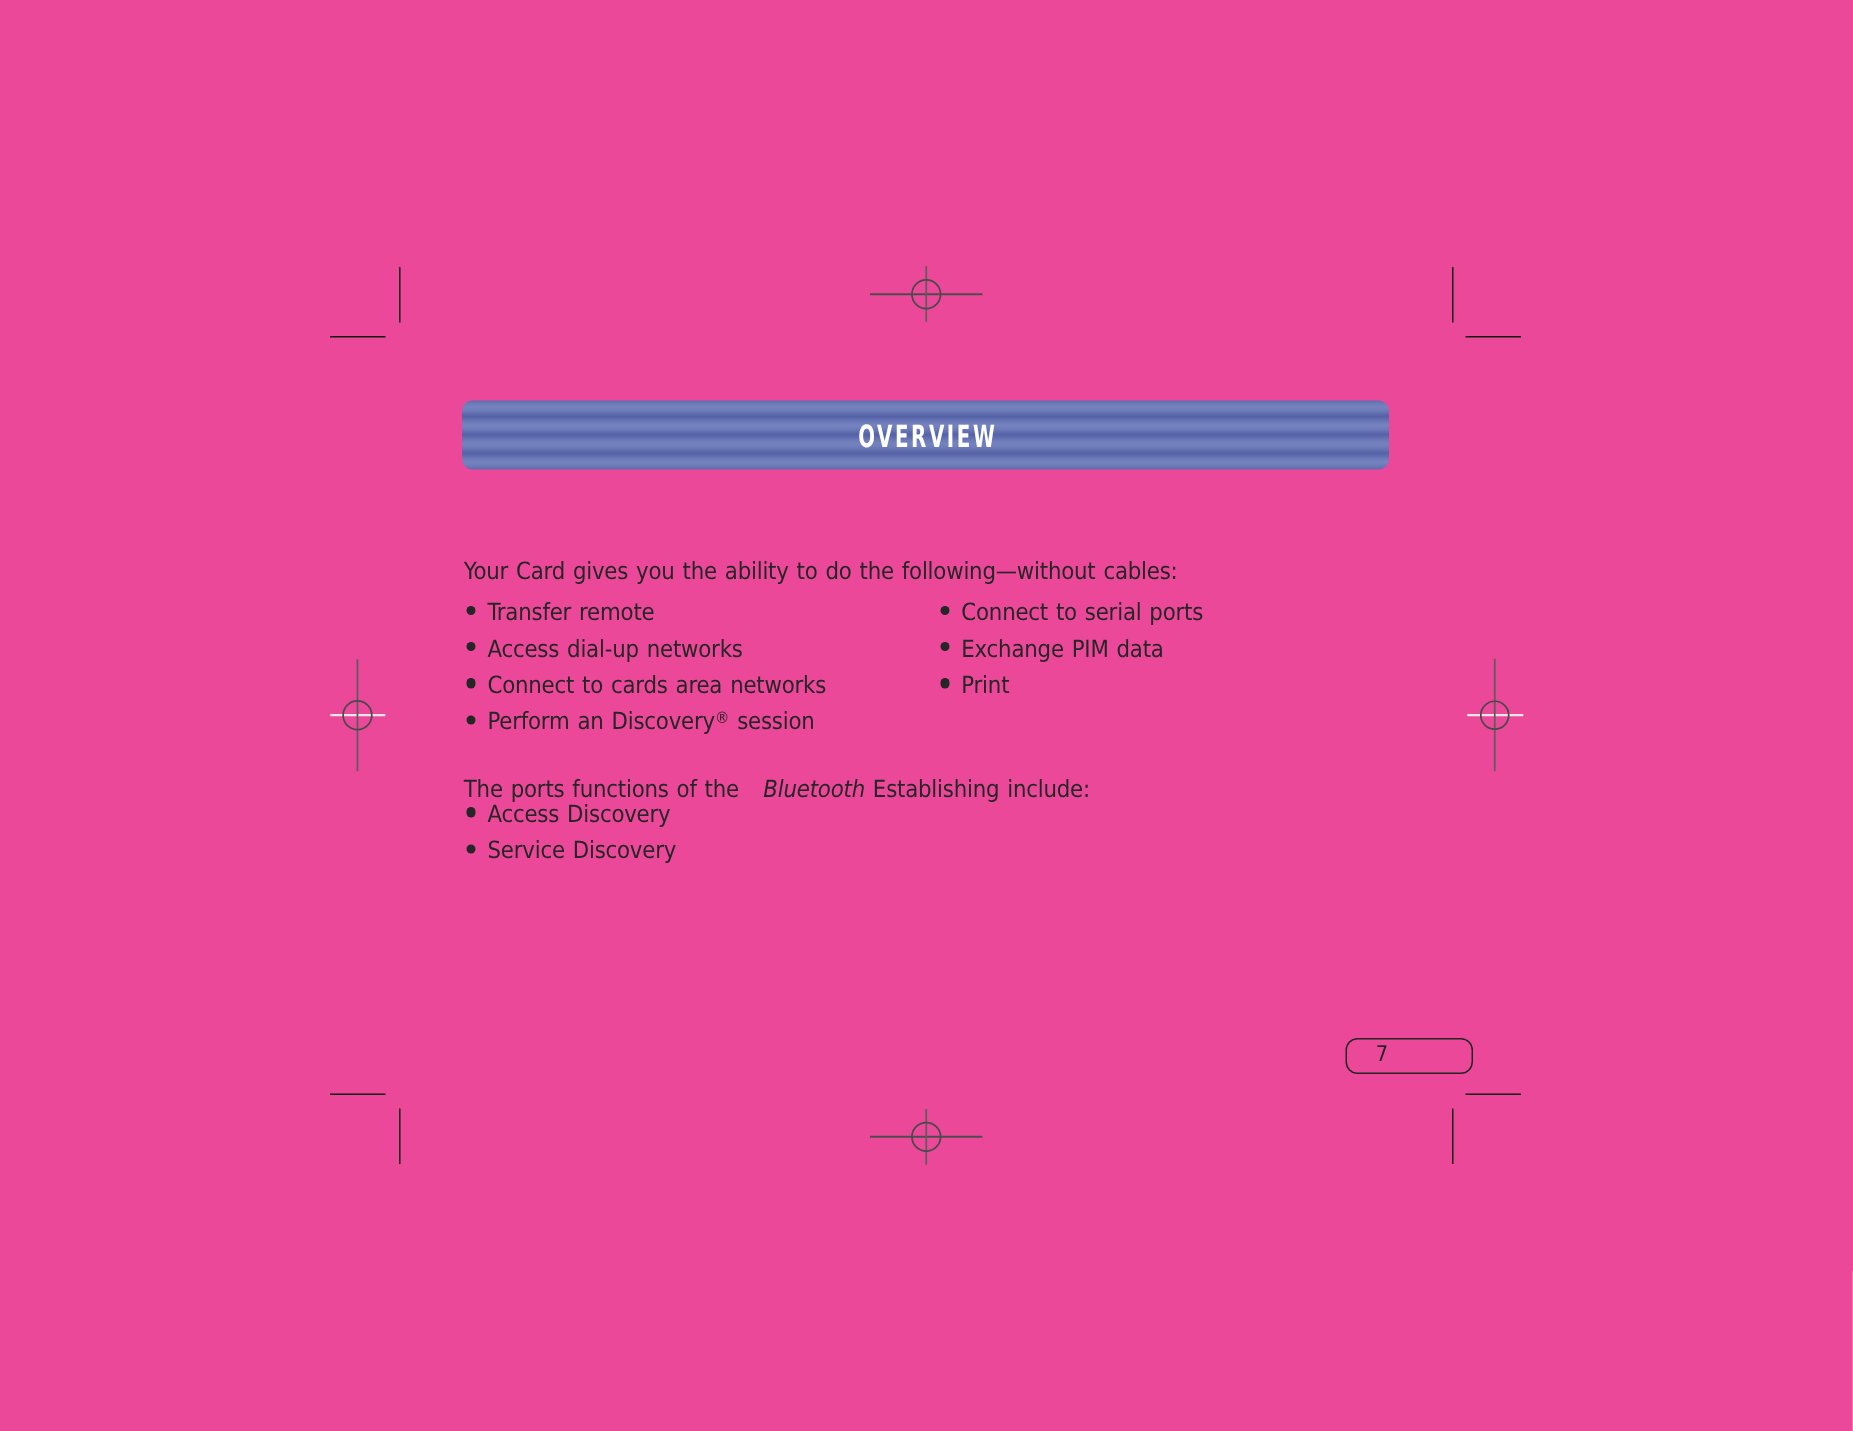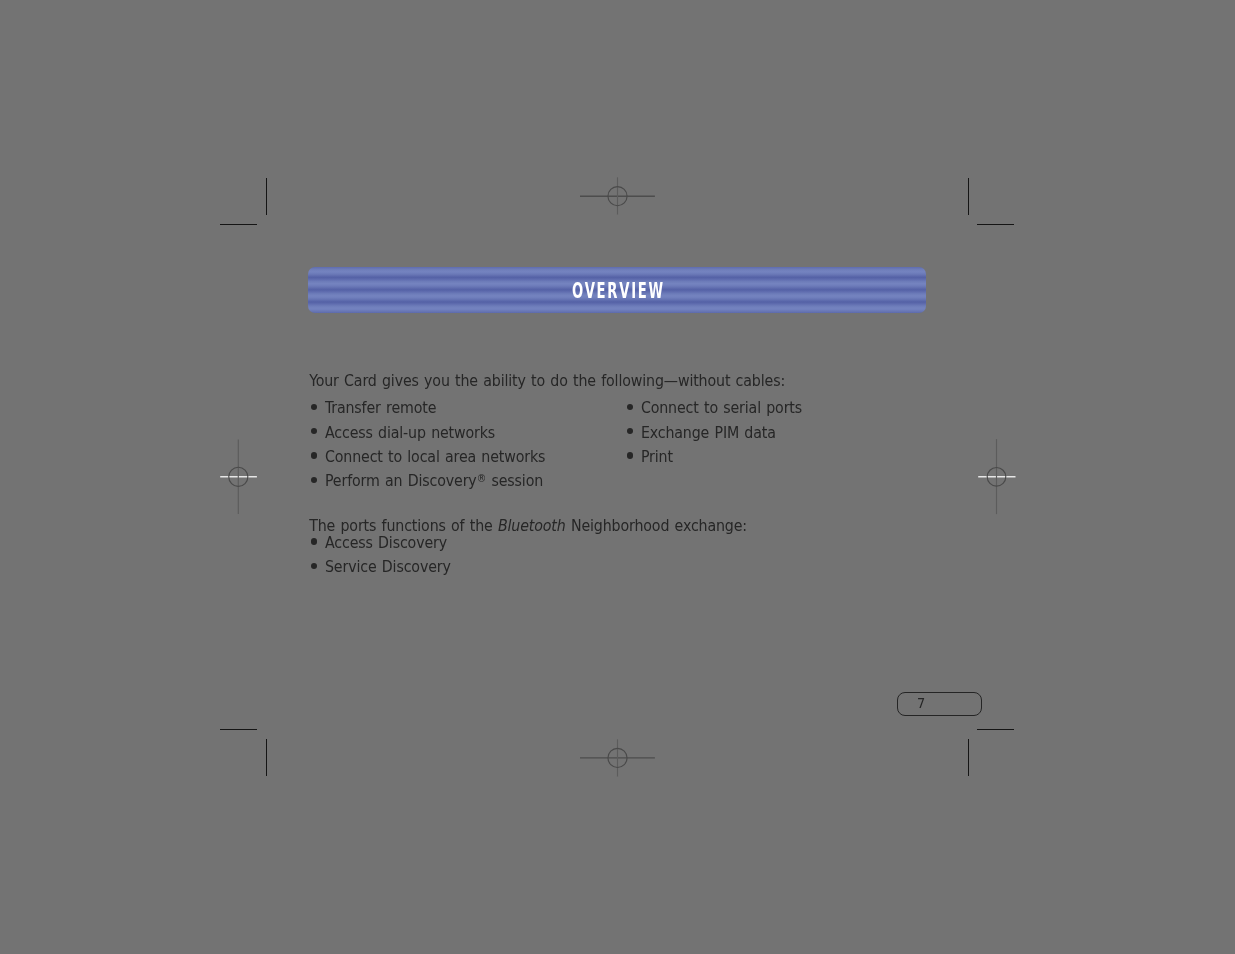--- a/index.html
+++ b/index.html
@@ -1,19 +1,19 @@
 <!DOCTYPE html>
 <html><head>
 <meta charset="utf-8">
 <title>Overview</title>
 <style>
   html,body{margin:0;padding:0;}
   body{width:1235px;height:954px;background:#ffffff;overflow:hidden;
        font-family:"DejaVu Sans Condensed","DejaVu Sans",sans-serif;}
-  .page{position:absolute;left:0;top:0;width:1235px;height:954px;background:#737373;}
+  .page{position:absolute;left:0;top:0;width:1235px;height:954px;background:#ec4899;}
 
   
   .cmark{position:absolute;background:#151515;}
   svg.reg{position:absolute;overflow:visible;}
 
   
   .banner{position:absolute;left:308.2px;top:266.6px;width:618.3px;height:46.1px;
           border-radius:7px;overflow:hidden;}
   .banner-stripes{position:absolute;left:0;top:-8.0px;right:0;bottom:-12.0px;
       background:repeating-linear-gradient(180deg,
@@ -33,21 +33,21 @@
 
   
   .content{position:absolute;left:0;top:12px;width:1235px;height:954px;
            color:#262626;font-size:15.8px;word-spacing:0.9px;letter-spacing:-0.14px;}
   .ln{position:absolute;white-space:nowrap;left:309.2px;transform:translateZ(0);}
   .ln.c2{left:625.1px;}
   .bul{display:inline-block;width:15.8px;height:15.8px;vertical-align:top;position:relative;font-size:0;}
   .bul::before{content:"";position:absolute;left:2.05px;top:5.45px;width:6.1px;height:6.1px;
        border-radius:50%;background:#262626;}
   .reg-sup{font-size:10.6px;vertical-align:baseline;letter-spacing:0;position:relative;top:-4.4px;}
-  i{font-style:italic;}
+  i{font-style:italic;margin-left:11px;}
 
   
   .pagenum{position:absolute;left:896.8px;top:691.6px;width:84.8px;height:24.6px;
      border:1px solid #252525;border-radius:8px;box-sizing:border-box;}
   .pagenum span{position:absolute;left:19.3px;top:2.3px;font-size:14.4px;color:#252525;transform:translateZ(0);}
 </style>
 </head>
 <body>
 
 <div class="page">
@@ -91,28 +91,28 @@
         <span>OVERVIEW</span>
       </div>
   </div>
 
   <div class="content">
 
     <div class="ln" style="top:358.7px">Your Card gives you the ability to do the following—without cables:</div>
 
     <div class="ln" style="top:386.2px"><span class="bul">•</span><span>Transfer remote</span></div>
     <div class="ln" style="top:410.6px"><span class="bul">•</span><span>Access dial-up networks</span></div>
-    <div class="ln" style="top:435.0px"><span class="bul">•</span><span>Connect to local area networks</span></div>
+    <div class="ln" style="top:435.0px"><span class="bul">•</span><span>Connect to cards area networks</span></div>
     <div class="ln" style="top:459.4px"><span class="bul">•</span><span>Perform an Discovery</span><span class="reg-sup">®</span><span> session</span></div>
 
     <div class="ln c2" style="top:386.2px"><span class="bul">•</span><span>Connect to serial ports</span></div>
     <div class="ln c2" style="top:410.6px"><span class="bul">•</span><span>Exchange PIM data</span></div>
     <div class="ln c2" style="top:435.0px"><span class="bul">•</span><span>Print</span></div>
 
-    <div class="ln" style="top:503.9px"><span>The ports functions of the </span><i>Bluetooth</i><span> Neighborhood exchange:</span></div>
+    <div class="ln" style="top:503.9px"><span>The ports functions of the </span><i>Bluetooth</i><span> Establishing include:</span></div>
 
     <div class="ln" style="top:521.0px"><span class="bul">•</span><span>Access Discovery</span></div>
     <div class="ln" style="top:545.4px"><span class="bul">•</span><span>Service Discovery</span></div>
   </div>
 
   <div class="pagenum">
     <span>7</span>
   </div>
 </div>
 

